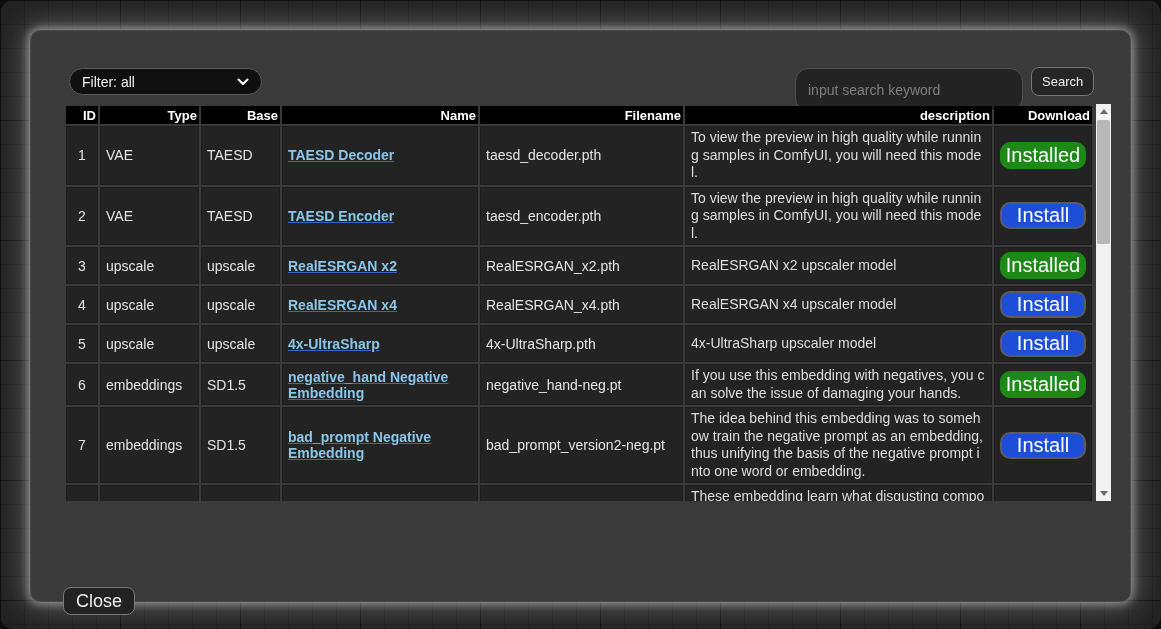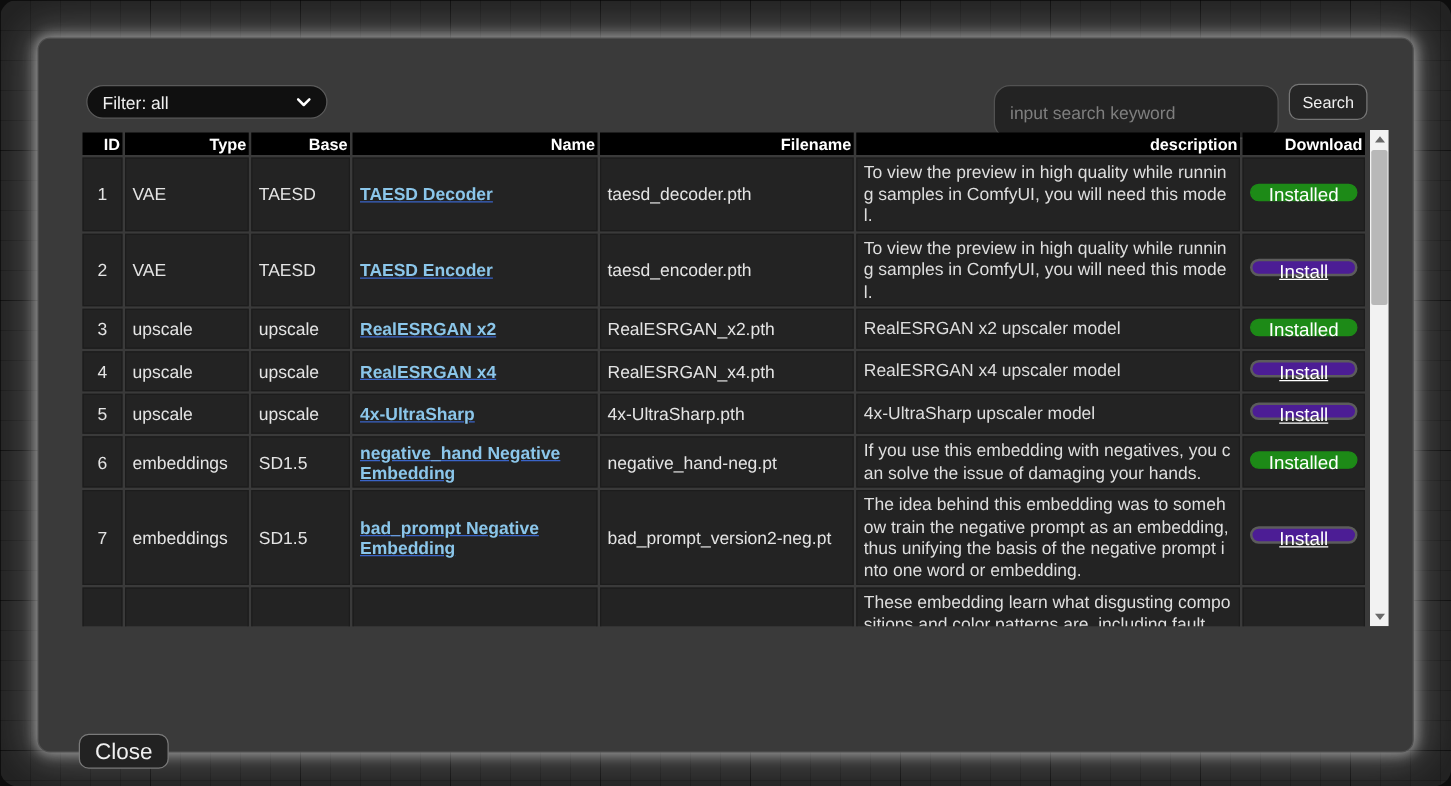--- a/index.html
+++ b/index.html
@@ -74,25 +74,25 @@
   tbody td.cell-id { text-align: center; }
   tbody td.cell-name { padding: 2px 5px; }
   tbody td.cell-desc { padding: 2px 5px; font-size: 14px; line-height: 17.5px;
     color: #dedede; word-break: break-all; margin-top: 29px; }
   tbody td.cell-dl { text-align: center; padding: 4px 3px; }
 
   a.model-link { color: #8bc6ea; font-weight: bold; font-size: 14px;
     text-decoration: underline; text-decoration-color: #3a64c8; }
 
   button.dl-btn {
-    width: 96%; height: 14px; font-size: 15px; color: #fff; cursor: pointer;
+    width: 96%; height: 27px; font-size: 20px; color: #fff; cursor: pointer;
     border-radius: 10px; font-family: "Liberation Sans", sans-serif;
   }
   button.dl-btn.installed { background: #1d8a17; border: 1px solid #1d8a17; }
-  button.dl-btn.install { background: #4c1d95; border: 2px solid #5c5c5c; text-decoration: underline; }
+  button.dl-btn.install { background: #1d4ed8; border: 2px solid #5c5c5c; }
 
   
   .vscroll { position: absolute; right: 0; top: 0; width: 15px; height: 397px;
     background: #f2f2f2; }
   .sb-btn { position: absolute; left: 0; width: 15px; height: 15px;
     display: flex; align-items: center; justify-content: center; cursor: pointer; }
   .sb-btn.up { top: 0; }
   .sb-btn.down { bottom: 0; }
   .tri-up { width: 0; height: 0; border-left: 4px solid transparent;
     border-right: 4px solid transparent; border-bottom: 5px solid #6a6a6a; }

